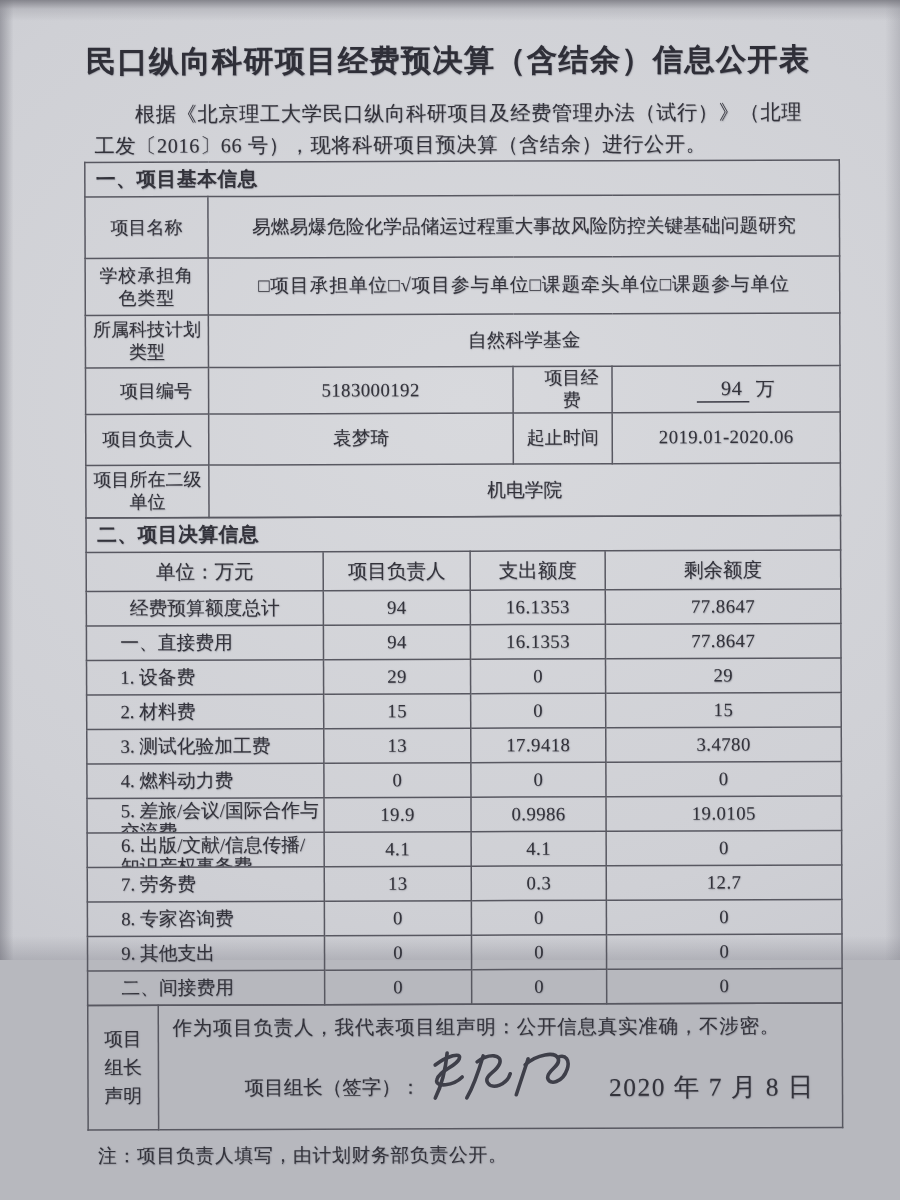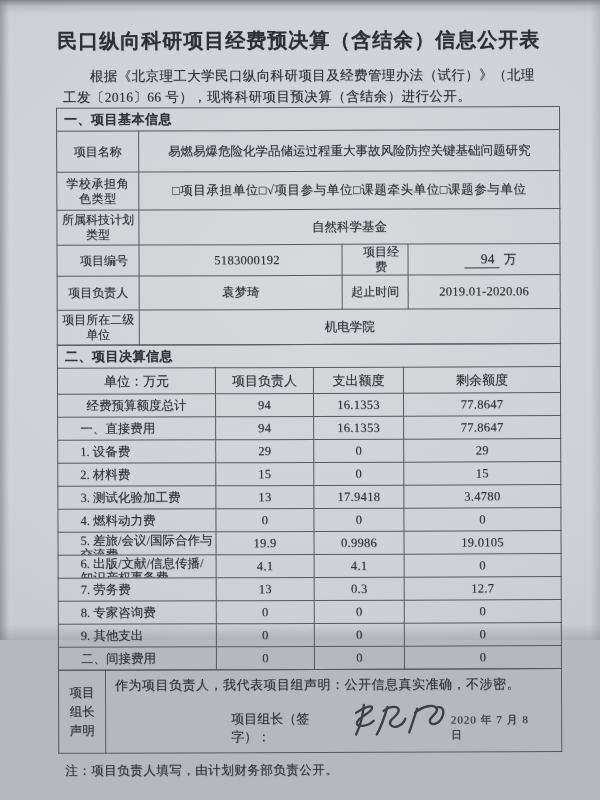--- a/index.html
+++ b/index.html
@@ -52,23 +52,23 @@
   tr.r-h td{height:25px;font-size:13px;}
   tr.r-d td{height:22px;}
   td.lleft{text-align:left;padding-left:22px;font-size:12.5px;line-height:14px;}
   td.lleft .clip{max-height:21px;overflow:hidden;}
   
   tr.r-decl td{height:76px;}
   td.decl-label{font-size:12.5px;line-height:19px;}
   td.decl-body{text-align:left;vertical-align:top;padding:6px 8px 0 9px;}
   .stmt{font-size:13px;letter-spacing:.5px;}
   .sign-row{display:flex;align-items:center;margin-top:16px;}
-  .sign-label{margin-left:116px;font-size:13px;}
+  .sign-label{margin-left:48px;font-size:13px;}
   .sig{margin:-16px 0 0 2px;}
-  .sign-date{margin-left:auto;margin-right:10px;font-size:11px;letter-spacing:1px;}
+  .sign-date{margin-left:auto;margin-right:10px;font-size:17px;letter-spacing:1px;}
   .footnote{margin:9px 0 0 64px;font-size:12.5px;letter-spacing:.5px;color:#33333b;}
 </style>
 </head>
 <body>
 
 <div class="photo">
 <div class="content">
 
   <h1 class="title soft">民口纵向科研项目经费预决算（含结余）信息公开表</h1>
 

